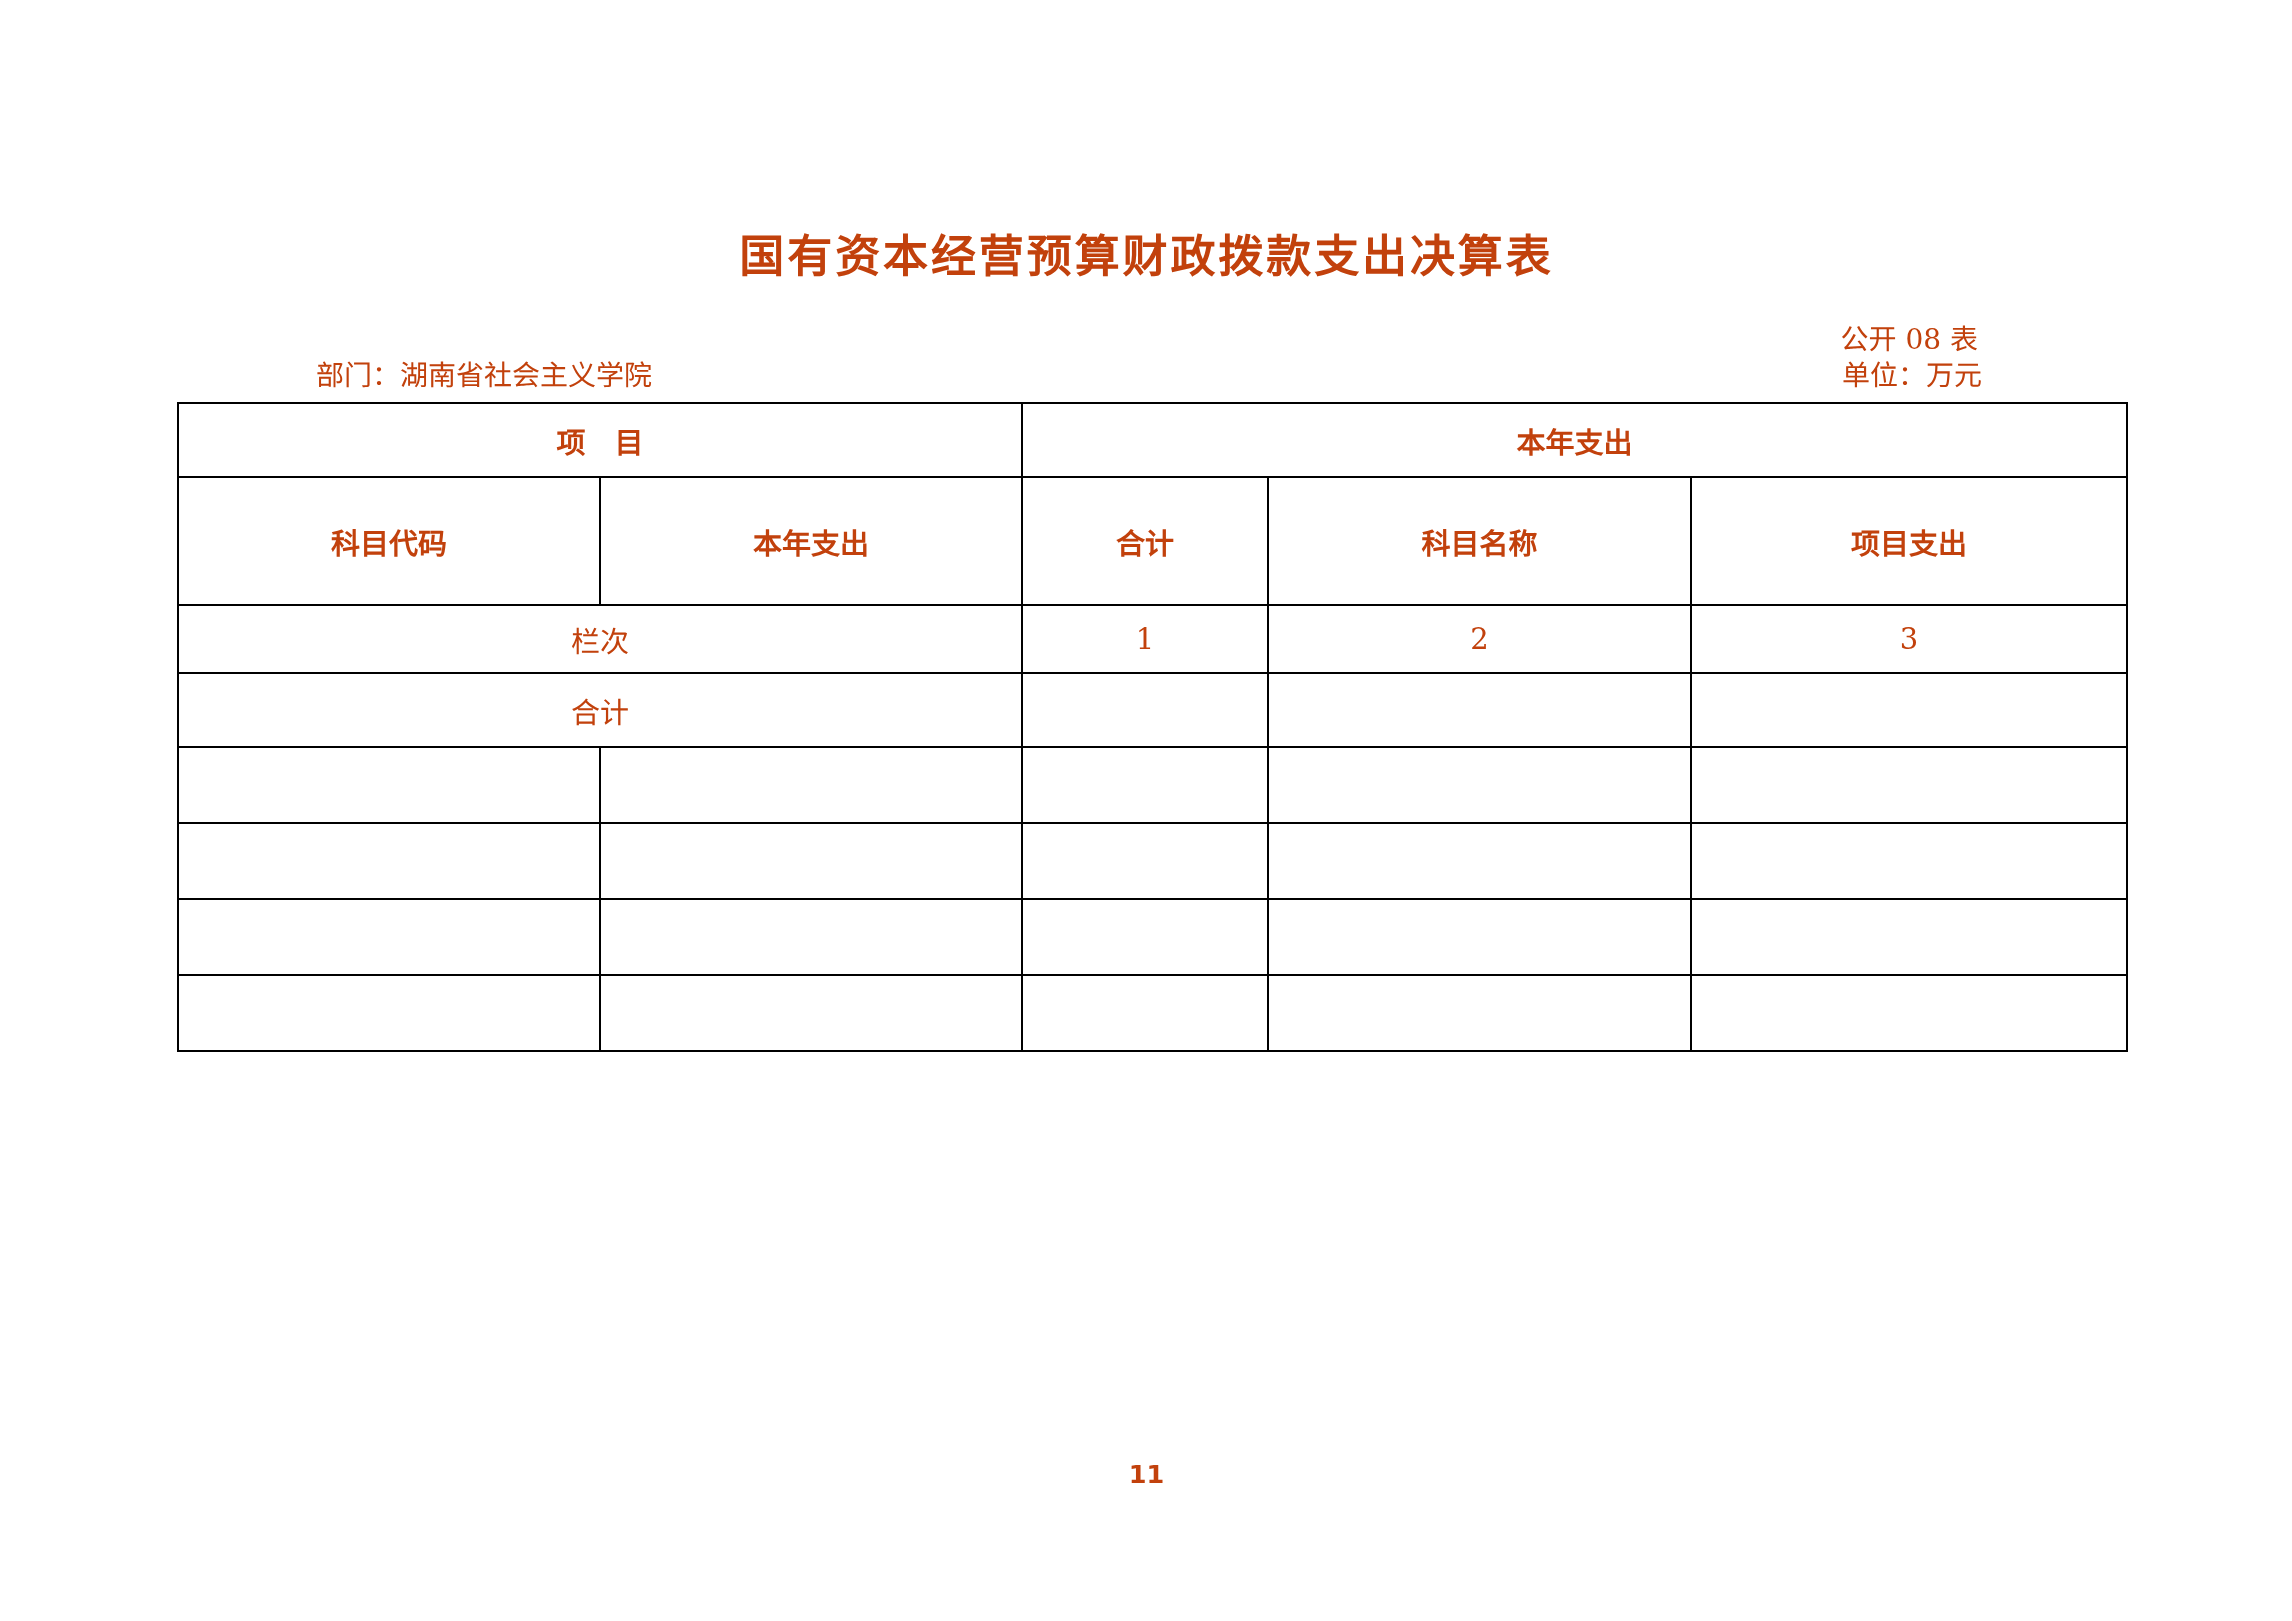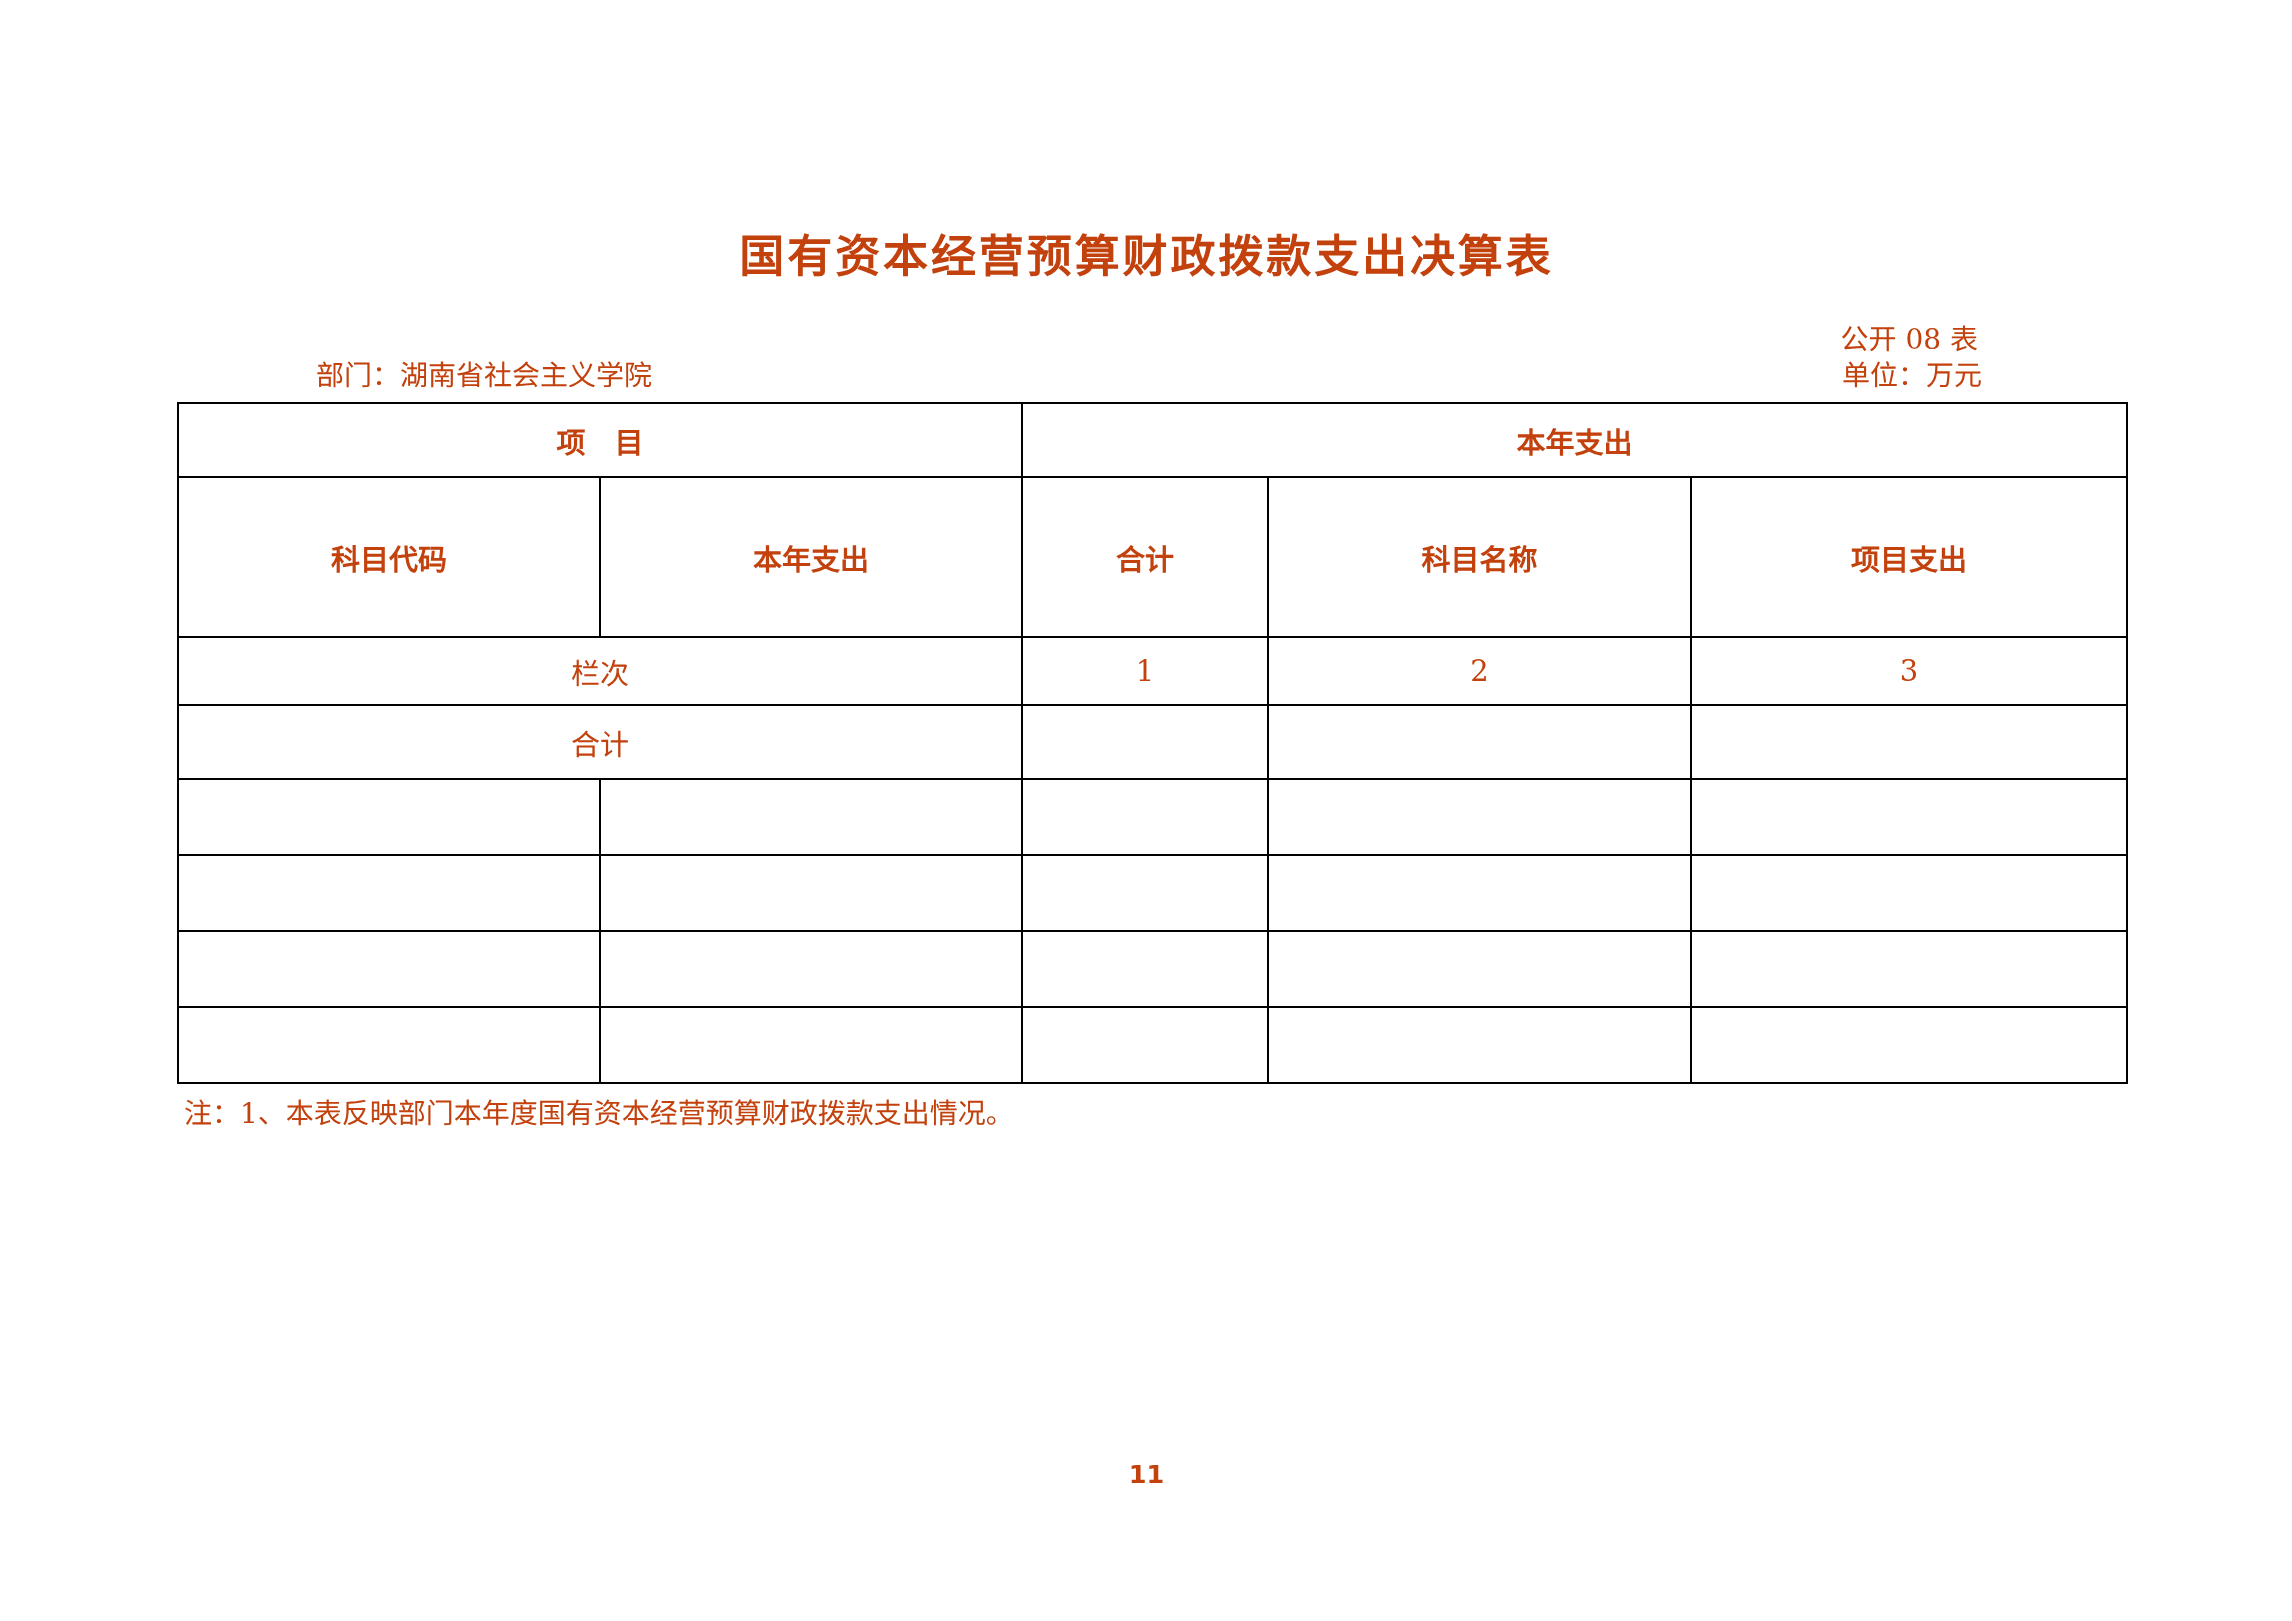--- a/index.html
+++ b/index.html
@@ -65,21 +65,21 @@
     vertical-align: middle;
     font-size: 29px;
     padding: 8px;
     overflow: hidden;
     white-space: nowrap;
   }
   table.budget-table td.bold {
     font-weight: 700;
   }
   tr.row-group-header   { height: 74px;  }
-  tr.row-column-header  { height: 160px; font-family: Liberation Mono, monospace; }
+  tr.row-column-header  { height: 128px; font-family: Liberation Mono, monospace; }
   tr.row-index          { height: 68px;  }
   tr.row-total          { height: 74px;  }
   tr.row-empty          { height: 76px;  }
   .note {
     position: absolute;
     font-size: 28px;
     line-height: 35px;
     white-space: nowrap;
   }
   .note1 { top: 1096px; left: 184px; }
@@ -169,19 +169,18 @@
         <tr class="row-empty">
           <td></td>
           <td></td>
           <td></td>
           <td></td>
           <td></td>
         </tr>
       </tbody>
   </table>
 
-  <div class="note note1">注：1、本表反映部门本年度国有资本经营预算财政拨款支出情况。</div>
 
 
   <div class="page-num">11</div>
 
 </div>
 
 
 </body></html>

